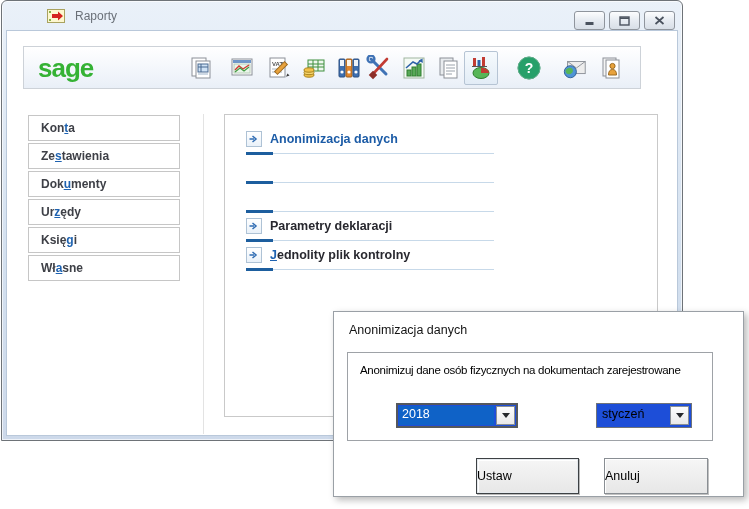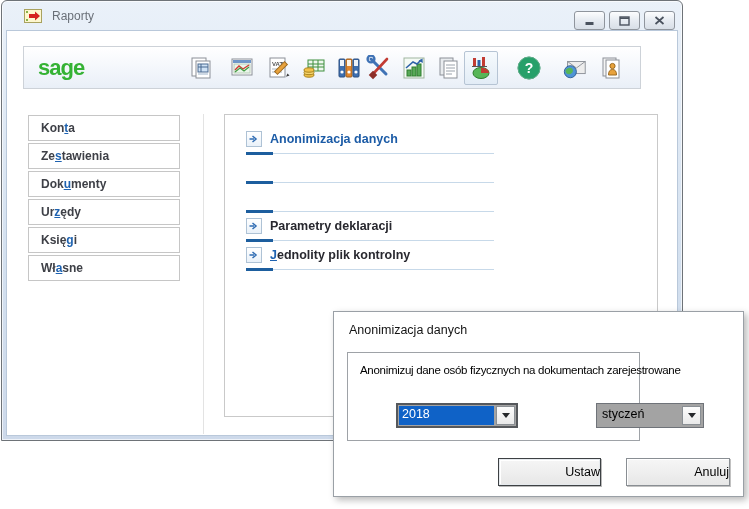--- a/index.html
+++ b/index.html
@@ -4,33 +4,33 @@
 <style>
   * { margin:0; padding:0; box-sizing:border-box; }
   html,body { width:749px; height:509px; background:#fff; font-family:"Liberation Sans","DejaVu Sans",sans-serif; overflow:hidden; }
   .stage { position:relative; width:749px; height:509px; background:#fff; }
 
   
   .window { position:absolute; left:1px; top:0; width:682px; height:441px;
     border:1px solid #6e7378; border-radius:6px 6px 0 0;
     background:linear-gradient(#eaf1f9,#d3e0ef 60%,#cdd9ea);
     box-shadow: inset 0 0 0 1px rgba(255,255,255,.65); }
-  .titlebar { position:absolute; left:1px; top:1px; right:1px; height:28px; display:flex; align-items:center; padding-left:21px; }
+  .titlebar { position:absolute; left:1px; top:1px; right:1px; height:28px; display:flex; align-items:center; padding-left:44px; }
   .app-icon { width:18px; height:14px; margin-right:10px; display:inline-flex; }
   .win-title { font-size:12px; color:#6a7078; }
   .win-controls { position:absolute; top:9px; left:571px; display:flex; gap:4px; }
   .winbtn { width:31px; height:19px; border:1px solid #8f959d; border-radius:3px;
     background:linear-gradient(#fcfdfe,#e8edf3 45%,#d8dfe7); display:flex; align-items:center; justify-content:center; }
   .client { position:absolute; left:4px; top:29px; right:4px; bottom:4px; background:#fff; border:1px solid #b9c8da; }
 
   
   .toolbar { position:absolute; left:21px; top:45px; width:618px; height:43px;
     border:1px solid #cdd2d8; background:linear-gradient(#ffffff,#f0f4fa 70%,#e9eff7); }
   .brand { position:absolute; left:14px; top:50%; transform:translateY(-50%);
-    font-size:22px; font-weight:bold; letter-spacing:-1px; }
+    font-size:26px; font-weight:bold; letter-spacing:-1px; }
   .tb-icon { position:absolute; top:50%; transform:translateY(-50%); width:26px; height:26px; display:flex; align-items:center; justify-content:center; }
   .tb-icon.active { width:34px; height:34px; border:1px solid #b6c4d4; border-radius:2px;
     background:linear-gradient(#f6fafd,#e2ecf6); }
 
   
   .side-btn { position:absolute; left:26px; width:152px; height:26px; background:#fff;
     border:1px solid #c6c6c6; color:#3e4047; font-size:12px; font-weight:bold;
     line-height:24px; padding-left:12px; cursor:default; }
   .accel { text-decoration:underline; text-decoration-color:#1e62b0; color:#1e62b0; }
 
@@ -43,34 +43,34 @@
   .report-label { font-size:12.5px; font-weight:bold; color:#28282f; }
   .report-row.highlight .report-label { color:#1b5ba6; }
   .row-line { position:absolute; left:0; right:0; bottom:2px; height:3px; }
   .seg-blue { position:absolute; left:0; top:0; width:27px; height:3px; background:#1d5e9e; }
   .seg-gray { position:absolute; left:27px; right:0; top:1px; height:1px; background:#c7d9e9; }
 
   
   .dialog { position:absolute; left:333px; top:311px; width:411px; height:186px; background:#fff;
     border:1px solid #9aa0a6; box-shadow:3px 3px 7px rgba(0,0,0,.28); }
   .dlg-title { position:absolute; left:15px; top:11px; font-size:12.5px; color:#141414; }
-  .groupbox { position:absolute; left:13px; top:40px; width:293px; height:89px; border:1px solid #9ea2a7; padding:8px 12px; }
+  .groupbox { position:absolute; left:13px; top:40px; width:366px; height:89px; border:1px solid #9ea2a7; padding:8px 12px; }
   .group-line { font-size:11.5px; letter-spacing:-0.3px; color:#000; line-height:19px; white-space:nowrap; }
   .fld-label { position:absolute; font-size:12.5px; color:#000;margin-left:48px; }
-  .combo { position:absolute; background:#a3a3a3; display:flex; align-items:stretch; padding:1px; }
+  .combo { position:absolute; background:#1d4ed8; display:flex; align-items:stretch; padding:1px; }
   .combo.focused { border:2px solid #55585c; }
   .combo.plain { border:1px solid #6f7379; padding:2px; }
   .combo-value { flex:1; font-size:12.5px; padding:1px 3px; color:#000; white-space:nowrap; overflow:hidden; }
   .combo-value.selected { background:#0f62c7; color:#fff; }
   .combo-btn { width:19px; margin-left:2px; border:1px solid #8a8f94; background:linear-gradient(#fdfdfd,#e9e9e9);
     display:flex; align-items:center; justify-content:center; }
   .tri-down { width:0; height:0; border-left:4px solid transparent; border-right:4px solid transparent; border-top:5px solid #26282b; }
-  .dlg-btn { position:absolute; height:28px; font-size:12.5px; color:#000; text-align:right; line-height:20px;
+  .dlg-btn { position:absolute; height:36px; font-size:12.5px; color:#000; text-align:left; line-height:20px;
     background:linear-gradient(#f6f6f6,#e7e7e7); border:1px solid #898e93;
-    box-shadow: inset 1px 1px 0 #ffffff, 1px 1px 0 rgba(100,100,100,.4); cursor:default;margin-left:22px; }
+    box-shadow: inset 1px 1px 0 #ffffff, 1px 1px 0 rgba(100,100,100,.4); cursor:default; }
   .dlg-btn.default { border:1px solid #3d4144; box-shadow: inset 0 0 0 1px #e6eaee, inset 2px 2px 0 #ffffff, 1px 1px 0 rgba(100,100,100,.45); }
 </style>
 </head>
 <body>
 
 <div class="stage">
 
   <div class="window">
 
     <div class="titlebar">
@@ -319,21 +319,21 @@
 
     <span class="fld-label" style="left:23px; top:96px;">Rok:</span>
     <div class="combo focused" style="left:62px; top:91px; width:122px; height:25px;">
       <span class="combo-value selected">2018</span>
       <span class="combo-btn">
           <span class="tri-down"></span>
         </span>
     </div>
 
     <span class="fld-label" style="left:215px; top:96px;">Okres:</span>
-    <div class="combo plain" style="left:262px; top:91px; width:108px; height:25px;">
+    <div class="combo plain" style="left:262px; top:91px; width:96px; height:25px;">
       <span class="combo-value">styczeń</span>
       <span class="combo-btn">
           <span class="tri-down"></span>
         </span>
     </div>
 
     <button class="dlg-btn default" style="left:142px; top:146px; width:103px;">Ustaw</button>
     <button class="dlg-btn" style="left:270px; top:146px; width:104px;">Anuluj</button>
   </div>
 

